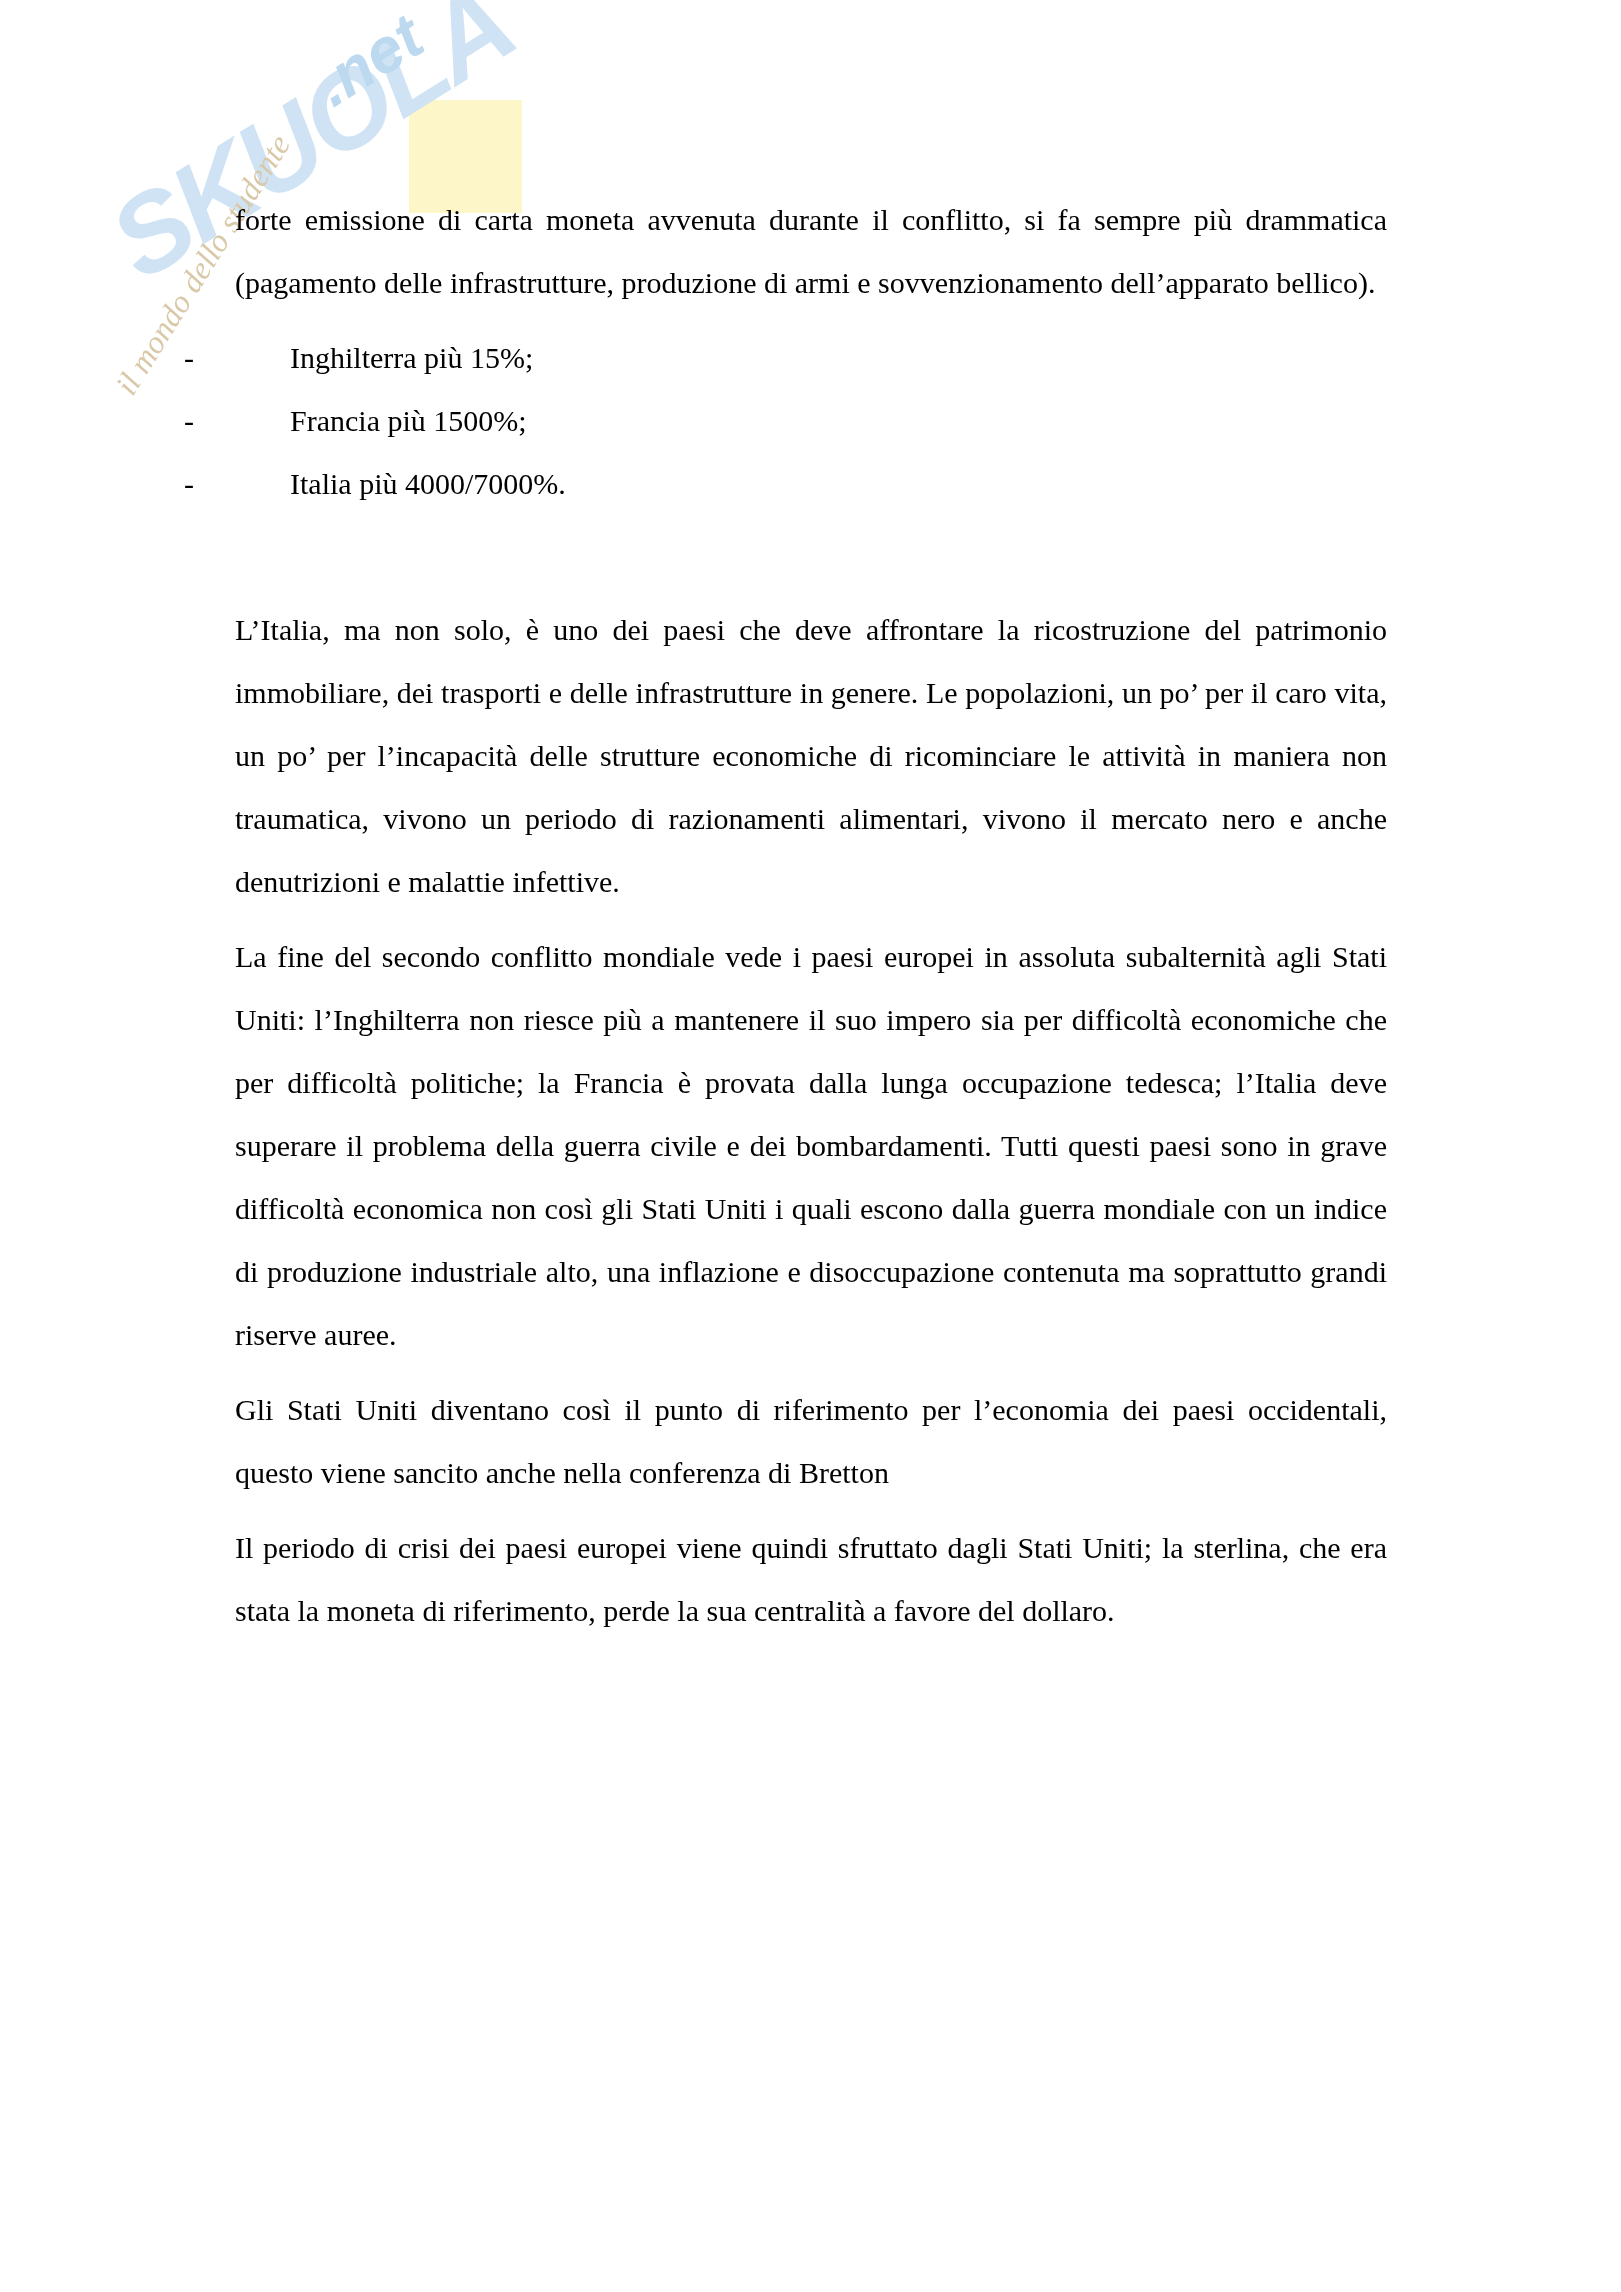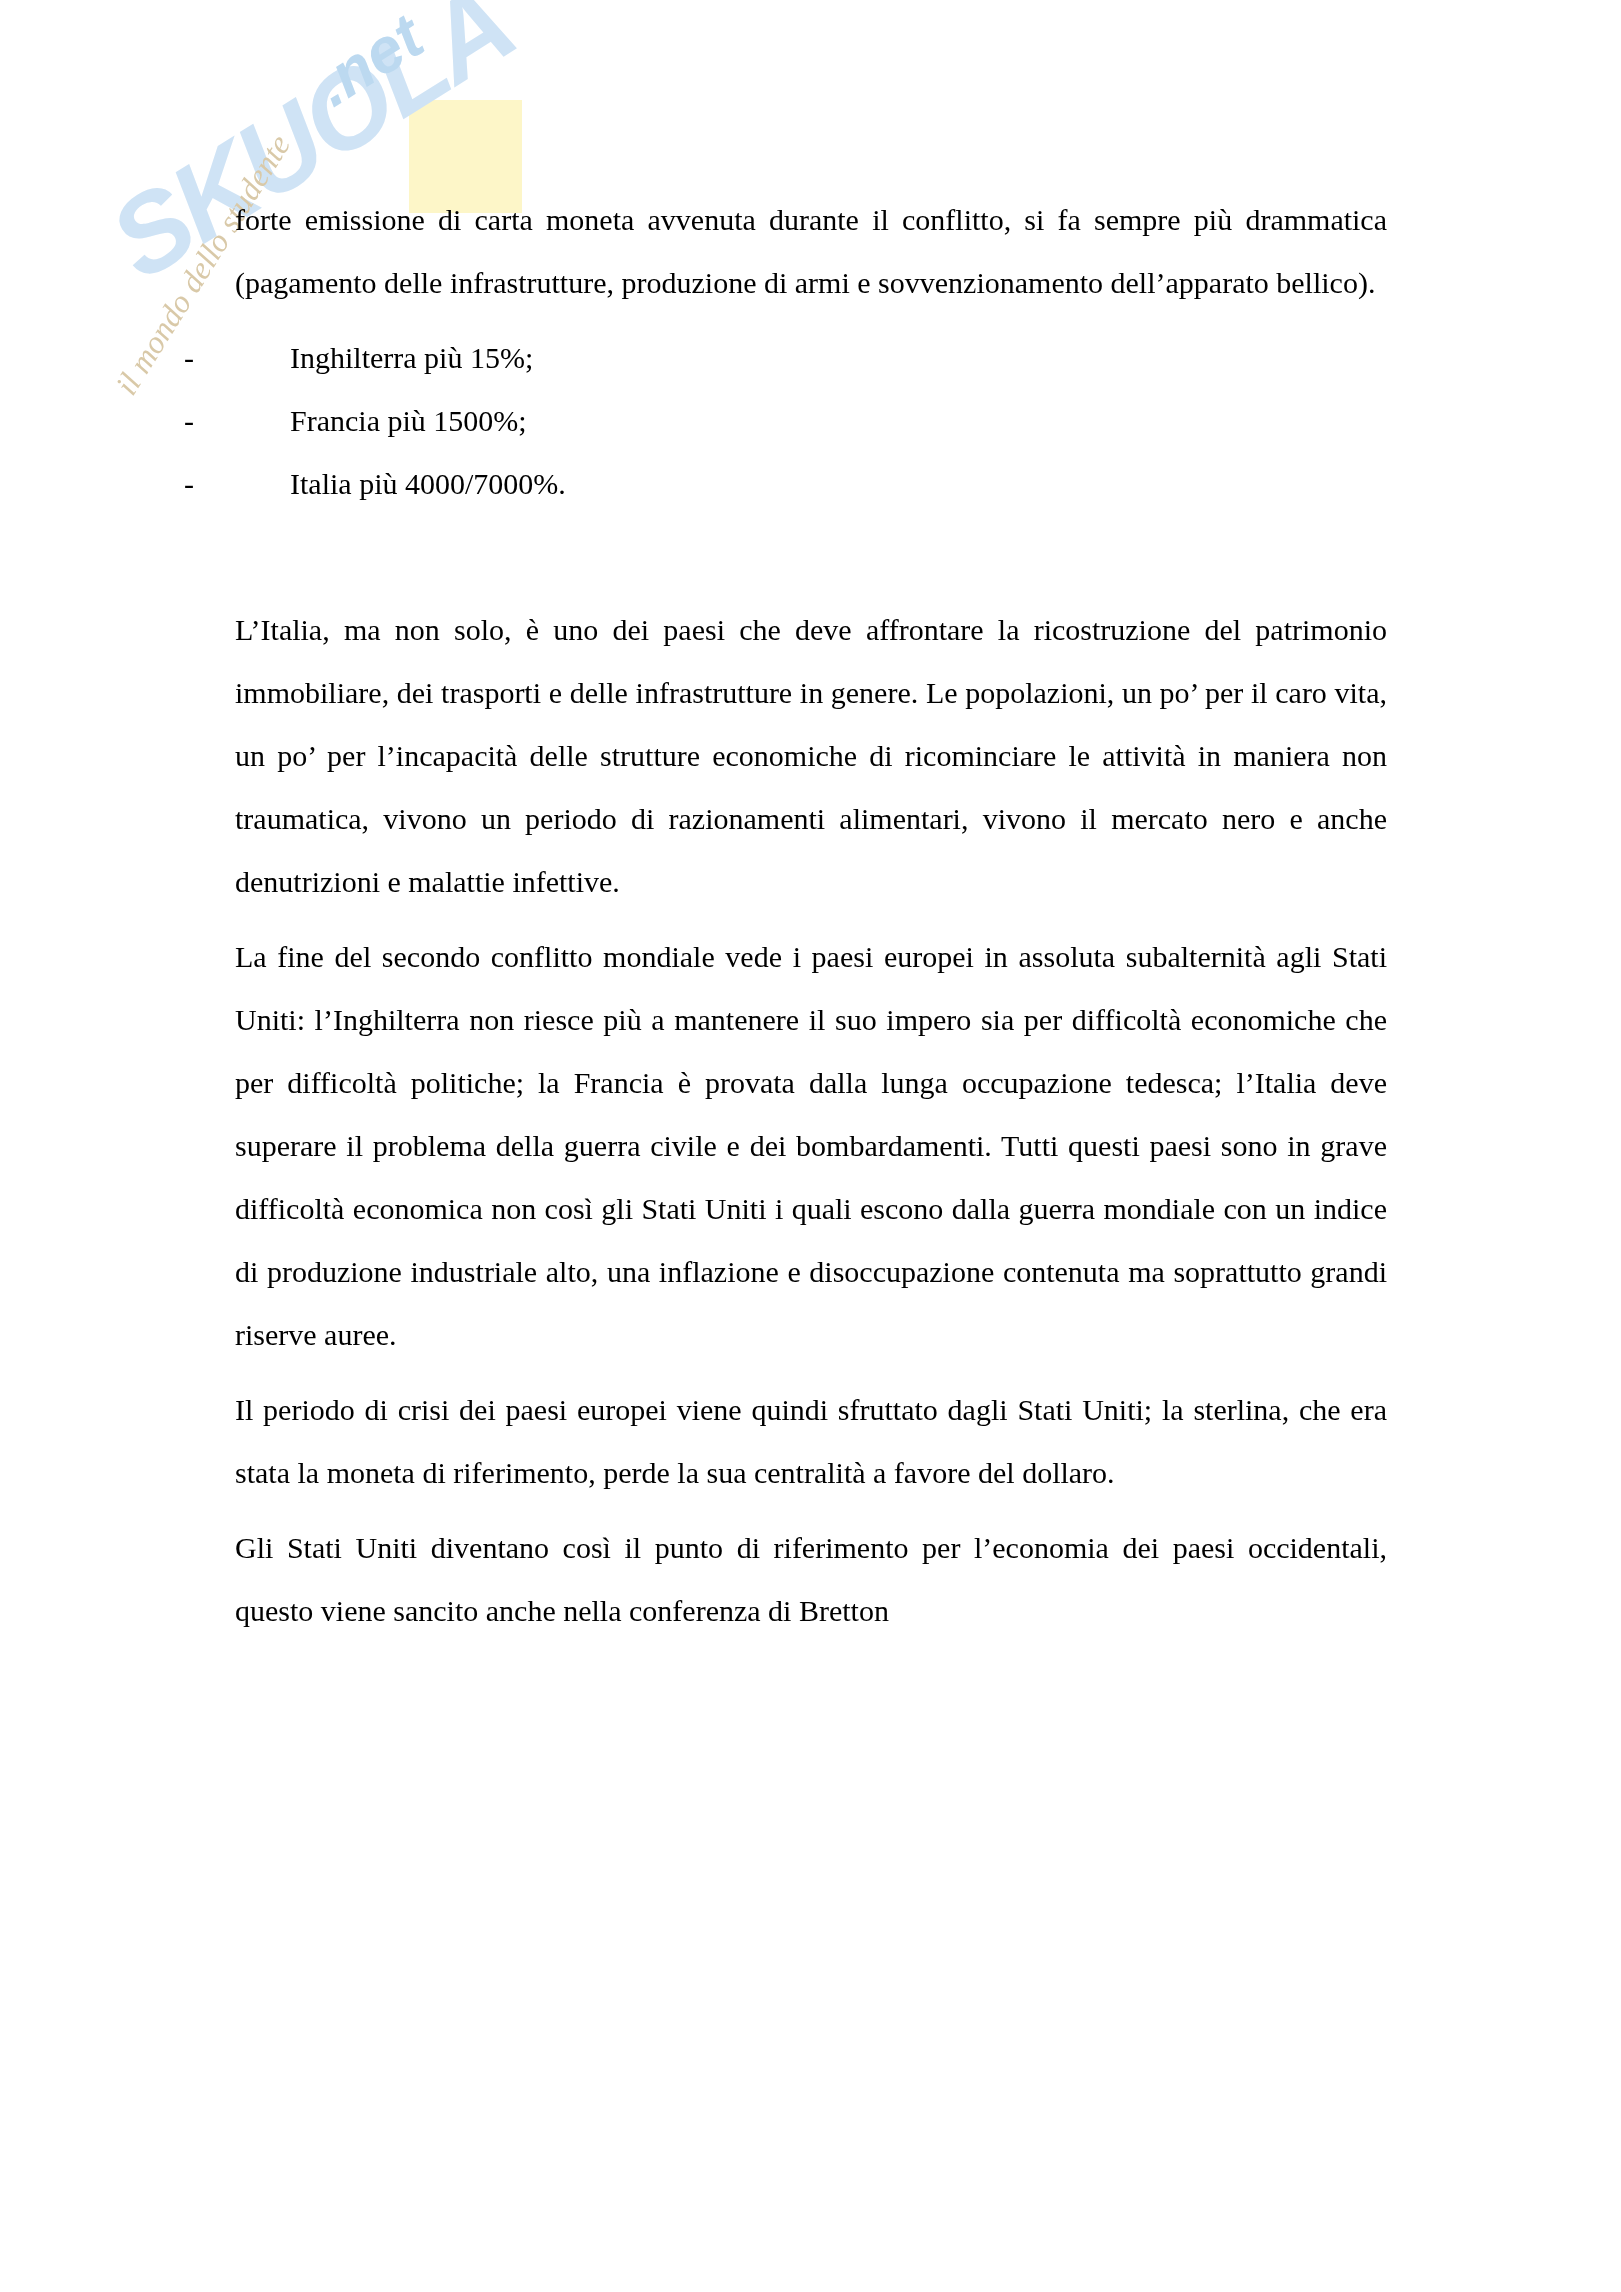--- a/index.html
+++ b/index.html
@@ -136,19 +136,19 @@
         <span>Italia più 4000/7000%.</span>
       </li>
     </ul>
 
     <div class="spacer"></div>
 
     <p>L’Italia, ma non solo, è uno dei paesi che deve affrontare la ricostruzione del patrimonio immobiliare, dei trasporti e delle infrastrutture in genere. Le popolazioni, un po’ per il caro vita, un po’ per l’incapacità delle strutture economiche di ricominciare le attività in maniera non traumatica, vivono un periodo di razionamenti alimentari, vivono il mercato nero e anche denutrizioni e malattie infettive.</p>
 
     <p>La fine del secondo conflitto mondiale vede i paesi europei in assoluta subalternità agli Stati Uniti: l’Inghilterra non riesce più a mantenere il suo impero sia per difficoltà economiche che per difficoltà politiche; la Francia è provata dalla lunga occupazione tedesca; l’Italia deve superare il problema della guerra civile e dei bombardamenti. Tutti questi paesi sono in grave difficoltà economica non così gli Stati Uniti i quali escono dalla guerra mondiale con un indice di produzione industriale alto, una inflazione e disoccupazione contenuta ma soprattutto grandi riserve auree.</p>
 
+    <p>Gli Stati Uniti diventano così il punto di riferimento per l’economia dei paesi occidentali, questo viene sancito anche nella conferenza di Bretton</p>
+
     <p>Il periodo di crisi dei paesi europei viene quindi sfruttato dagli Stati Uniti; la sterlina, che era stata la moneta di riferimento, perde la sua centralità a favore del dollaro.</p>
-
-    <p>Gli Stati Uniti diventano così il punto di riferimento per l’economia dei paesi occidentali, questo viene sancito anche nella conferenza di Bretton</p>
 
   </div>
 </div>
 
 
 </body></html>

